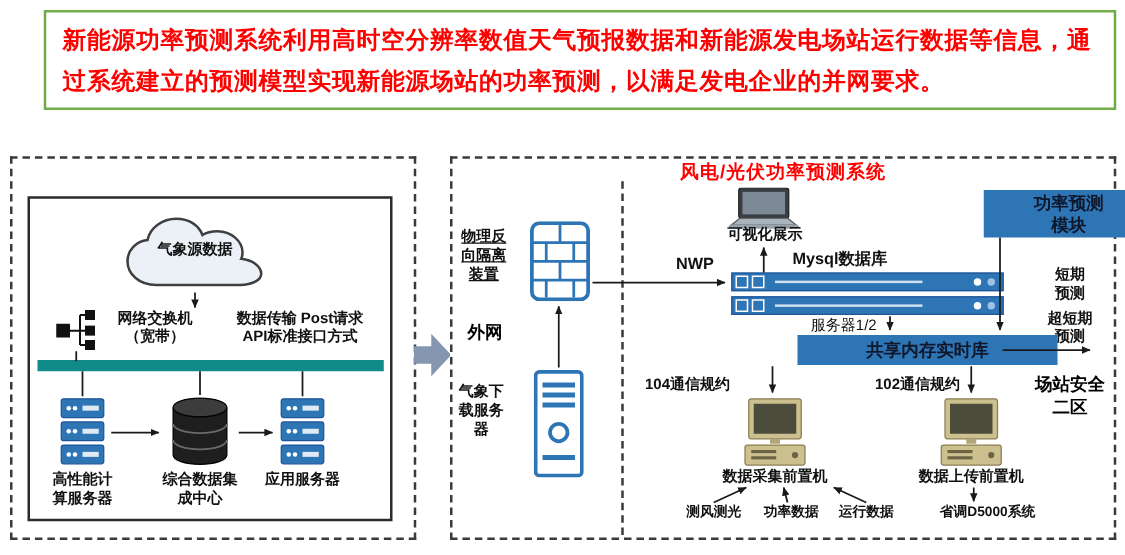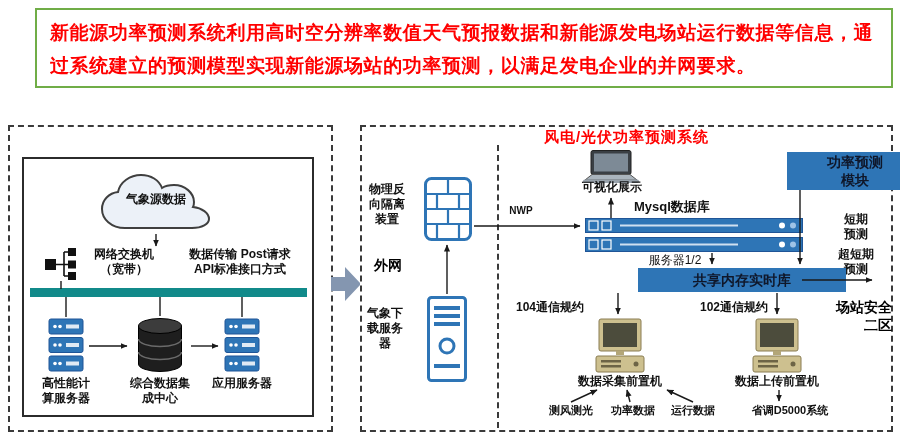--- a/index.html
+++ b/index.html
@@ -119,21 +119,21 @@
   <div class="abs" style="left:331px;top:267px;width:30px;height:34px;">
     <svg width="30" height="34" viewBox="0 0 30 34">
       <polygon points="0,10 14,10 14,0 30,17 14,34 14,24 0,24" fill="#8496B0"></polygon>
     </svg>
   </div>
 
   <div class="abs panel right-panel"></div>
   <div class="abs panel-title" style="left:360px;top:128px;width:533px;">风电/光伏功率预测系统</div>
   <div class="abs sep"></div>
 
-  <div class="abs lbl" style="left:364px;top:182px;width:46px;">物理反
+  <div class="abs lbl" style="left:364px;top:182px;width:46px;text-decoration:underline;">物理反
 向隔离
 装置</div>
   <div class="abs" style="left:424px;top:177px;width:48px;height:64px;">
     <svg width="48" height="64" viewBox="0 0 48 64">
       <rect x="1.5" y="1.5" width="45" height="61" rx="6" fill="#fff" stroke="#2E75B6" stroke-width="3"></rect>
       <path d="M1.5,17 H46.5 M1.5,32 H46.5 M1.5,47 H46.5" stroke="#2E75B6" stroke-width="2.2"></path>
       <path d="M24,3 V17 M13,17 V32 M35,17 V32 M24,32 V47 M13,47 V61 M35,47 V61" stroke="#2E75B6" stroke-width="2.2"></path>
     </svg>
   </div>
   <div class="abs lbl red" style="left:366px;top:258px;width:44px;font-size:14px;">外网</div>
@@ -145,21 +145,21 @@
     <svg width="40" height="86" viewBox="0 0 40 86">
       <rect x="1.5" y="1.5" width="37" height="83" rx="3" fill="#fff" stroke="#2E75B6" stroke-width="3"></rect>
       <rect x="7" y="10" width="26" height="4" fill="#2E75B6"></rect>
       <rect x="7" y="18" width="26" height="4" fill="#2E75B6"></rect>
       <rect x="7" y="26" width="26" height="4" fill="#2E75B6"></rect>
       <circle cx="20" cy="50" r="7" fill="none" stroke="#2E75B6" stroke-width="3"></circle>
       <rect x="7" y="68" width="26" height="4" fill="#2E75B6"></rect>
     </svg>
   </div>
 
-  <div class="abs lbl" style="left:493px;top:203px;width:56px;font-size:10px;">NWP</div>
+  <div class="abs lbl" style="left:528px;top:203px;width:56px;font-size:13px;">NWP</div>
 
   <div class="abs" style="left:580px;top:150px;width:62px;height:34px;">
     <svg width="62" height="34" viewBox="0 0 62 34">
       <rect x="11" y="0.5" width="40" height="24" rx="2" fill="#3a3f44" stroke="#222"></rect>
       <rect x="14" y="3.5" width="34" height="18" fill="#7d8a96"></rect>
       <path d="M5,30 L12,24.5 H50 L57,30 Z" fill="#aab4bd" stroke="#555" stroke-width="1"></path>
       <rect x="3" y="29.5" width="56" height="3.5" rx="1.75" fill="#98a2ab"></rect>
     </svg>
   </div>
   <div class="abs lbl" style="left:572px;top:180px;width:80px;">可视化展示</div>
@@ -186,21 +186,21 @@
   <div class="abs lbl" style="left:640px;top:253px;width:70px;font-weight:normal;">服务器1/2</div>
 
   <div class="abs blue-box" style="left:742px;top:152px;width:136px;height:38px;font-size:14px;line-height:18px;padding-top:1px;box-sizing:border-box;">功率预测
 模块</div>
   <div class="abs lbl" style="left:832px;top:212px;width:48px;">短期
 预测</div>
   <div class="abs lbl" style="left:828px;top:247px;width:56px;">超短期
 预测</div>
 
   <div class="abs blue-box" style="left:593px;top:268px;width:208px;height:24px;font-size:14px;line-height:24px;">共享内存实时库</div>
-  <div class="abs lbl red" style="left:820px;top:298px;width:72px;font-size:14px;line-height:18px;text-align:right;">场站安全
+  <div class="abs lbl red" style="left:820px;top:298px;width:72px;font-size:14px;line-height:18px;">场站安全
 二区</div>
 
   <div class="abs lbl" style="left:508px;top:300px;width:84px;">104通信规约</div>
   <div class="abs lbl" style="left:692px;top:300px;width:84px;">102通信规约</div>
 
   <div class="abs" style="left:594px;top:318px;width:52px;height:56px;">
     <svg width="52" height="56" viewBox="0 0 52 56">
       <rect x="5" y="1" width="42" height="32" rx="2" fill="#CDC08F" stroke="#8a7d52"></rect>
       <rect x="9" y="5" width="34" height="24" fill="#4c4c3c"></rect>
       <rect x="22" y="33" width="8" height="4" fill="#b3a678"></rect>

